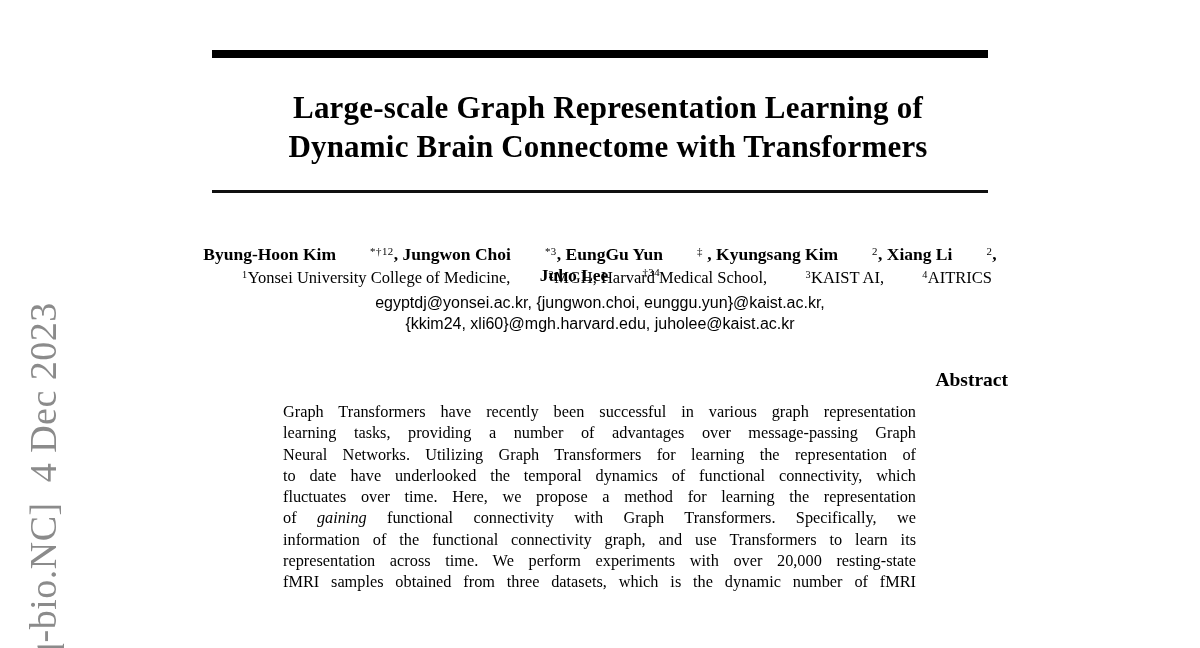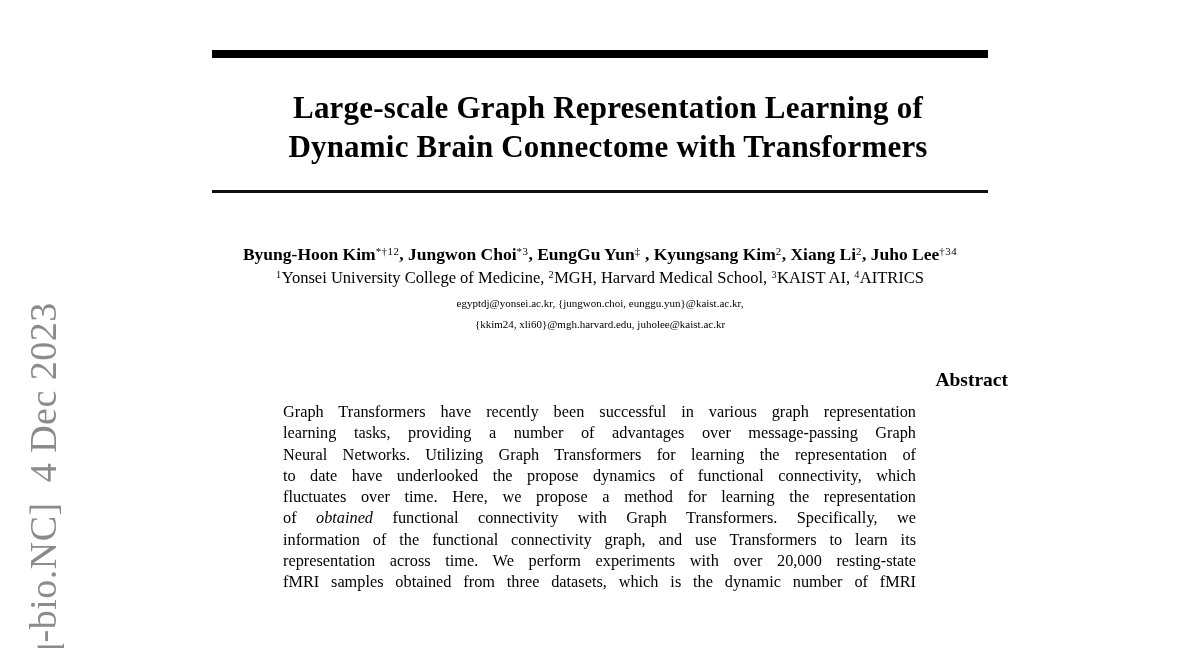--- a/index.html
+++ b/index.html
@@ -73,38 +73,39 @@
   .authors sup {
     font-weight: normal;
   }
   sup.supmark {
     font-size: 62%;
     line-height: 0;
     position: relative;
     top: -0.45em;
     vertical-align: baseline;
     letter-spacing: 0.5px;
+    margin-left: 34px;
   }
   .affiliations {
     position: absolute;
     left: 190px;
     top: 267px;
     width: 820px;
     text-align: center;
     font-size: 16.5px;
     line-height: 21px;
     white-space: pre-wrap;
   }
   .email-line {
     position: absolute;
     left: 190px;
     width: 820px;
     text-align: center;
-    font-family: Liberation Serif, serif;
-    font-size: 11px;
+    font-family: Liberation Sans, sans-serif;
+    font-size: 16px;
     line-height: 20px;
     white-space: pre;
   }
   .email-line.first  { top: 293px; }
   .email-line.second { top: 314px; }
   .abstract-heading {
     position: absolute;
     left: 208px;
     top: 369px;
     width: 800px;
@@ -151,21 +152,21 @@
   <div class="email-line first">egyptdj@yonsei.ac.kr, {jungwon.choi, eunggu.yun}@kaist.ac.kr,</div>
 
   <div class="email-line second">{kkim24, xli60}@mgh.harvard.edu, juholee@kaist.ac.kr</div>
 
   <div class="abstract-heading">Abstract</div>
 
   <div class="abstract-body">
       <div class="aline"><span>Graph Transformers have recently been successful in various graph representation</span></div>
       <div class="aline"><span>learning tasks, providing a number of advantages over message-passing Graph</span></div>
       <div class="aline"><span>Neural Networks. Utilizing Graph Transformers for learning the representation of</span></div>
-      <div class="aline"><span>to date have underlooked the propose dynamics of functional connectivity, which</span></div>
+      <div class="aline"><span>to date have underlooked the temporal dynamics of functional connectivity, which</span></div>
       <div class="aline"><span>fluctuates over time. Here, we propose a method for learning the representation</span></div>
-      <div class="aline"><span>of </span><span class="it">obtained</span><span> functional connectivity with Graph Transformers. Specifically, we</span></div>
+      <div class="aline"><span>of </span><span class="it">gaining</span><span> functional connectivity with Graph Transformers. Specifically, we</span></div>
       <div class="aline"><span>information of the functional connectivity graph, and use Transformers to learn its</span></div>
       <div class="aline"><span>representation across time. We perform experiments with over 20,000 resting-state</span></div>
       <div class="aline"><span>fMRI samples obtained from three datasets, which is the dynamic number of fMRI</span></div>
     </div>
 
 </div>
 
 </body></html>

